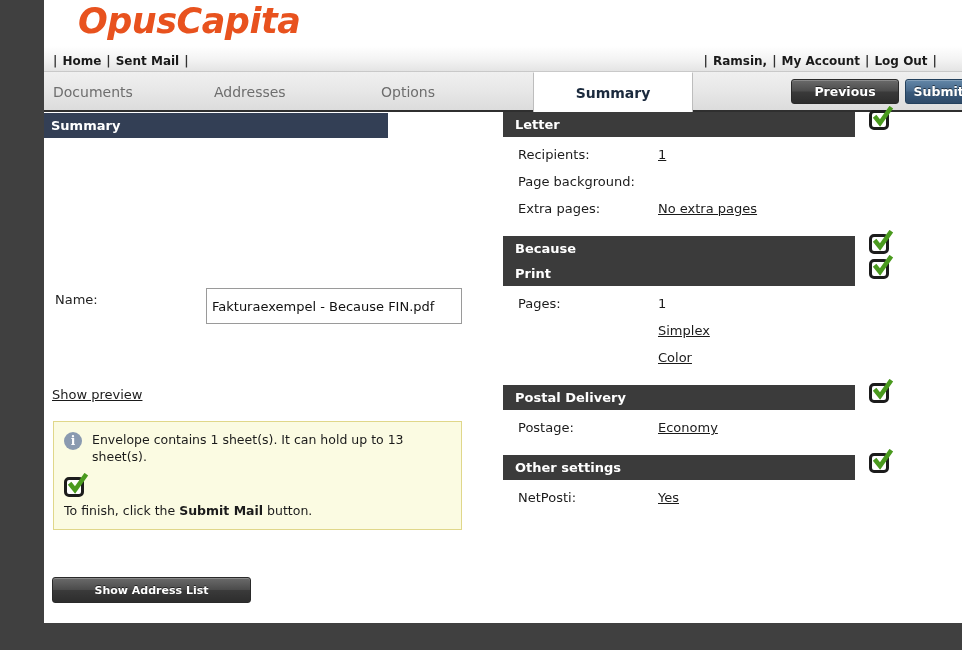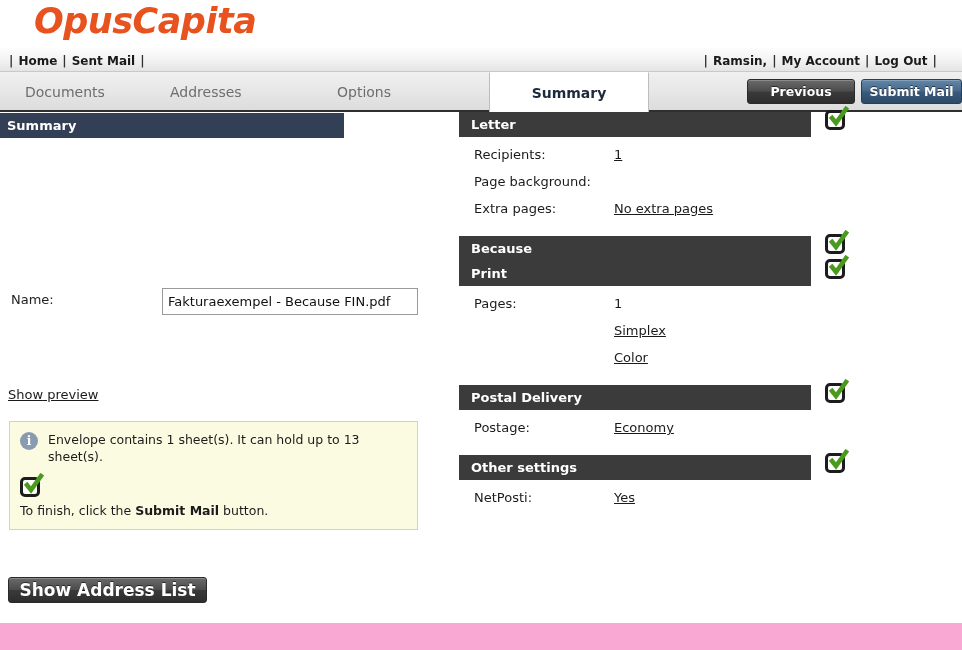--- a/index.html
+++ b/index.html
@@ -3,21 +3,21 @@
 <meta charset="utf-8">
 <style>
   * { box-sizing: border-box; }
   html, body {
     margin: 0; padding: 0;
     width: 962px; height: 650px;
     background: #ffffff;
     font-family: "DejaVu Sans", "Liberation Sans", sans-serif;
     overflow: hidden;
   }
-  #app { position: relative; width: 962px; height: 650px; background: #f9a8d4; }
+  #app { position: relative; width: 962px; height: 650px; background: #404040; padding-left: 44px; }
 
   
   .logo-bar { height: 46px; position: relative; background: #fff; }
   .logo {
     position: absolute; left: 34px; top: 1px;
     font-family: "DejaVu Sans", "Liberation Sans", sans-serif;
     font-style: italic; font-weight: bold;
     font-size: 35px; letter-spacing: -0.5px;
     color: #e8521e;
   }
@@ -104,21 +104,21 @@
     display: flex; align-items: center;
     color: #fff; font-size: 13px; font-weight: bold;
     padding-left: 7px;
   }
   .name-label {
     position: absolute; left: 11px; top: 180px;
     font-size: 13px; color: #222;
   }
   .name-input {
     position: absolute; left: 162px; top: 176px;
-    width: 256px; height: 27px;
+    width: 256px; height: 36px;
     border: 1px solid #9a9a9a;
     background: #fff;
     font-family: "DejaVu Sans", "Liberation Sans", sans-serif;
     font-size: 13px; color: #111;
     padding: 0 5px;
   }
   .show-preview {
     position: absolute; left: 8px; top: 275px;
     font-size: 13px; color: #1b1b1b;
     text-decoration: underline; cursor: pointer;
@@ -143,21 +143,21 @@
     font-family: "DejaVu Serif", "Liberation Serif", serif;
   }
   .bold-inline { font-weight: bold; }
 
   .btn-address {
     position: absolute; left: 8px; top: 465px;
     width: 199px; height: 26px;
     display: flex; align-items: center; justify-content: center;
     background: linear-gradient(to bottom, #6a6a6a 0%, #4c4c4c 48%, #3a3a3a 52%, #2d2d2d 100%);
     border: 1px solid #2a2a2a; border-radius: 3px;
-    color: #fff; font-size: 17px; font-weight: bold;
+    color: #fff; font-size: 11px; font-weight: bold;
     text-shadow: 0 -1px 0 rgba(0,0,0,.55);
     box-shadow: inset 0 1px 0 rgba(255,255,255,.22);
     cursor: pointer;
   }
 
   
   .right-col { position: absolute; left: 459px; top: 0; width: 503px; height: 511px; }
   .sect-head {
     position: relative; width: 352px; height: 25px;
     background: #3b3b3b;
@@ -199,21 +199,21 @@
     <div class="topnav-left">
       <span class="tn-sep">|</span><span class="tn-link">Home</span><span class="tn-sep">|</span><span class="tn-link">Sent Mail</span><span class="tn-sep">|</span>
     </div>
     <div class="topnav-right">
       <span class="tn-sep">|</span><span class="tn-link">Ramsin,</span><span class="tn-sep">|</span><span class="tn-link">My Account</span><span class="tn-sep">|</span><span class="tn-link">Log Out</span><span class="tn-sep">|</span>
     </div>
   </div>
 
   <div class="tabbar">
     <div class="tabs">
-      <div class="tab" style="left:25px;">Documents</div>
+      <div class="tab" style="left:9px;">Documents</div>
       <div class="tab" style="left:170px;">Addresses</div>
       <div class="tab" style="left:337px;">Options</div>
       <div class="tab active" style="left:489px; width:160px;">Summary</div>
       <div class="tab-arrow" style="left:558px;"></div>
     </div>
     <div class="btn btn-dark" style="left:747px; width:108px;">Previous</div>
     <div class="btn btn-blue" style="left:861px; width:101px;">Submit Mail</div>
   </div>
 
   <div class="main">

